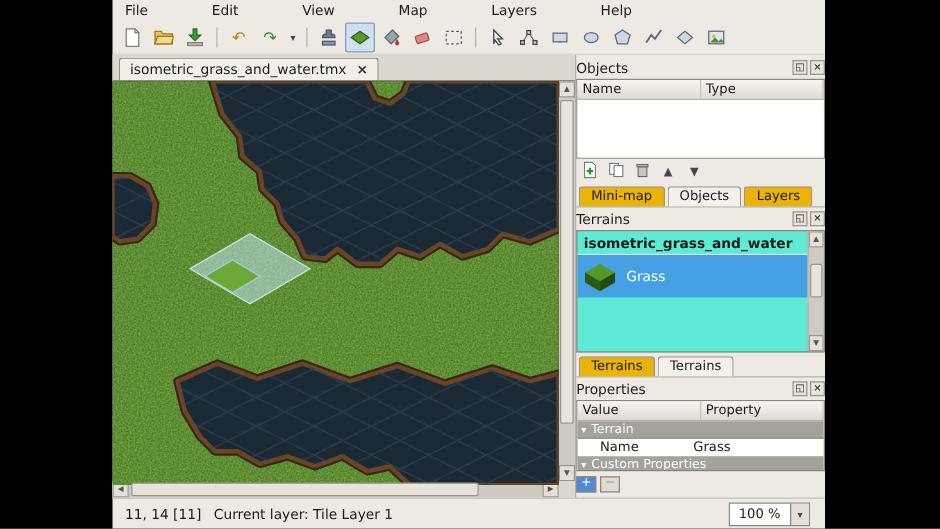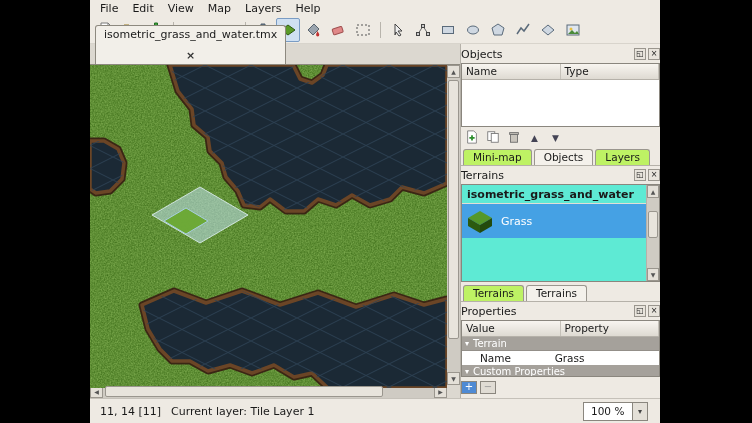--- a/index.html
+++ b/index.html
@@ -2,21 +2,21 @@
 <html><head>
 <meta charset="utf-8">
 <style>
   html,body{margin:0;padding:0;}
   body{width:752px;height:423px;background:#000;position:relative;overflow:hidden;
        font-family:"DejaVu Sans",sans-serif;font-size:11px;color:#1a1a1a;}
   .app{position:absolute;left:90px;top:0;width:570px;height:423px;background:#eeeae3;
        display:flex;flex-direction:column;}
 
   
-  .menubar{height:17px;display:flex;align-items:center;padding:0 3px;flex:none;}
+  .menubar{height:17px;display:flex;align-items:center;padding:0 3px;flex:none;gap:37px;}
   .menu-item{padding:1px 7px;cursor:default;}
 
   
   .toolbar{height:26px;display:flex;align-items:center;padding:0 4px;gap:1px;flex:none;
            border-bottom:1px solid #d8d4cc;}
   .tbtn{width:22px;height:22px;display:flex;align-items:center;justify-content:center;
         border:1px solid transparent;border-radius:2px;}
   .tbtn.active{background:#cfe0f2;border:1px solid #7a9cc4;}
   .tbtn svg{display:block;}
   .tsep{width:1px;height:16px;background:#b8b4ac;margin:0 4px;}
@@ -26,21 +26,21 @@
 
   
   .middle{flex:1;display:flex;min-height:0;}
   .left-col{width:370px;flex:none;display:flex;flex-direction:column;min-height:0;}
 
   
   .tabbar{height:20px;flex:none;background:#dcd8d0;border-bottom:1px solid #8d897f;
           display:flex;align-items:flex-end;padding-left:5px;}
   .doc-tab{background:#f2efe9;border:1px solid #8d897f;border-bottom:none;
            border-radius:3px 3px 0 0;padding:2px 8px;display:flex;align-items:center;gap:8px;
-           font-size:11px;flex-direction:column;}
+           font-size:11px;}
   .doc-tab .close{font-weight:bold;font-size:11px;color:#333;cursor:default;}
 
   
   .canvas-area{flex:1;display:flex;min-height:0;}
   .canvas-view{flex:1;position:relative;background:#222;}
   .canvas-view svg{display:block;}
   .vscroll{width:13px;flex:none;display:flex;flex-direction:column;background:#cfcbc3;}
   .hrow{height:13px;flex:none;display:flex;}
   .hscroll{flex:1;display:flex;background:#cfcbc3;}
   .sb-btn{width:13px;height:13px;flex:none;background:#e4e0d8;border:1px solid #9a968e;
@@ -65,21 +65,21 @@
           border-bottom:1px solid #b5b1a9;font-size:10.5px;}
   .th{flex:1;padding:1px 4px;border-right:1px solid #c5c1b9;}
   .table-body{flex:1;background:#fff;}
 
   .obj-toolbar{height:17px;flex:none;display:flex;align-items:center;gap:2px;padding-left:1px;}
   .mini-btn{width:17px;height:16px;display:flex;align-items:center;justify-content:center;
             border:1px solid transparent;font-size:9px;color:#445;}
 
   .dock-tabs{height:17px;flex:none;display:flex;gap:2px;align-items:flex-end;padding:0 2px;
              border-bottom:1px solid #b5b1a9;}
-  .dtab{padding:1px 9px 2px;background:#bef264;border:1px solid #9a968e;border-bottom:none;
+  .dtab{padding:1px 9px 2px;background:#eab308;border:1px solid #9a968e;border-bottom:none;
         border-radius:3px 3px 0 0;font-size:10.5px;}
   .dtab.active{background:#f4f1eb;}
 
   .terrains-list{height:96px;flex:none;border:1px solid #8a867e;background:#5eead4;
                  position:relative;overflow:hidden;}
   .tl-header{font-weight:bold;padding:3px 5px 2px;font-size:11px;border-bottom:1px solid #e2ded6;}
   .terrain-row{display:flex;align-items:center;gap:7px;padding:2px 4px;height:34px;box-sizing:border-box;
                margin-right:12px;}
   .terrain-row.selected{background:#45a1e4;color:#fff;}
   .thumb{width:28px;height:28px;flex:none;}

